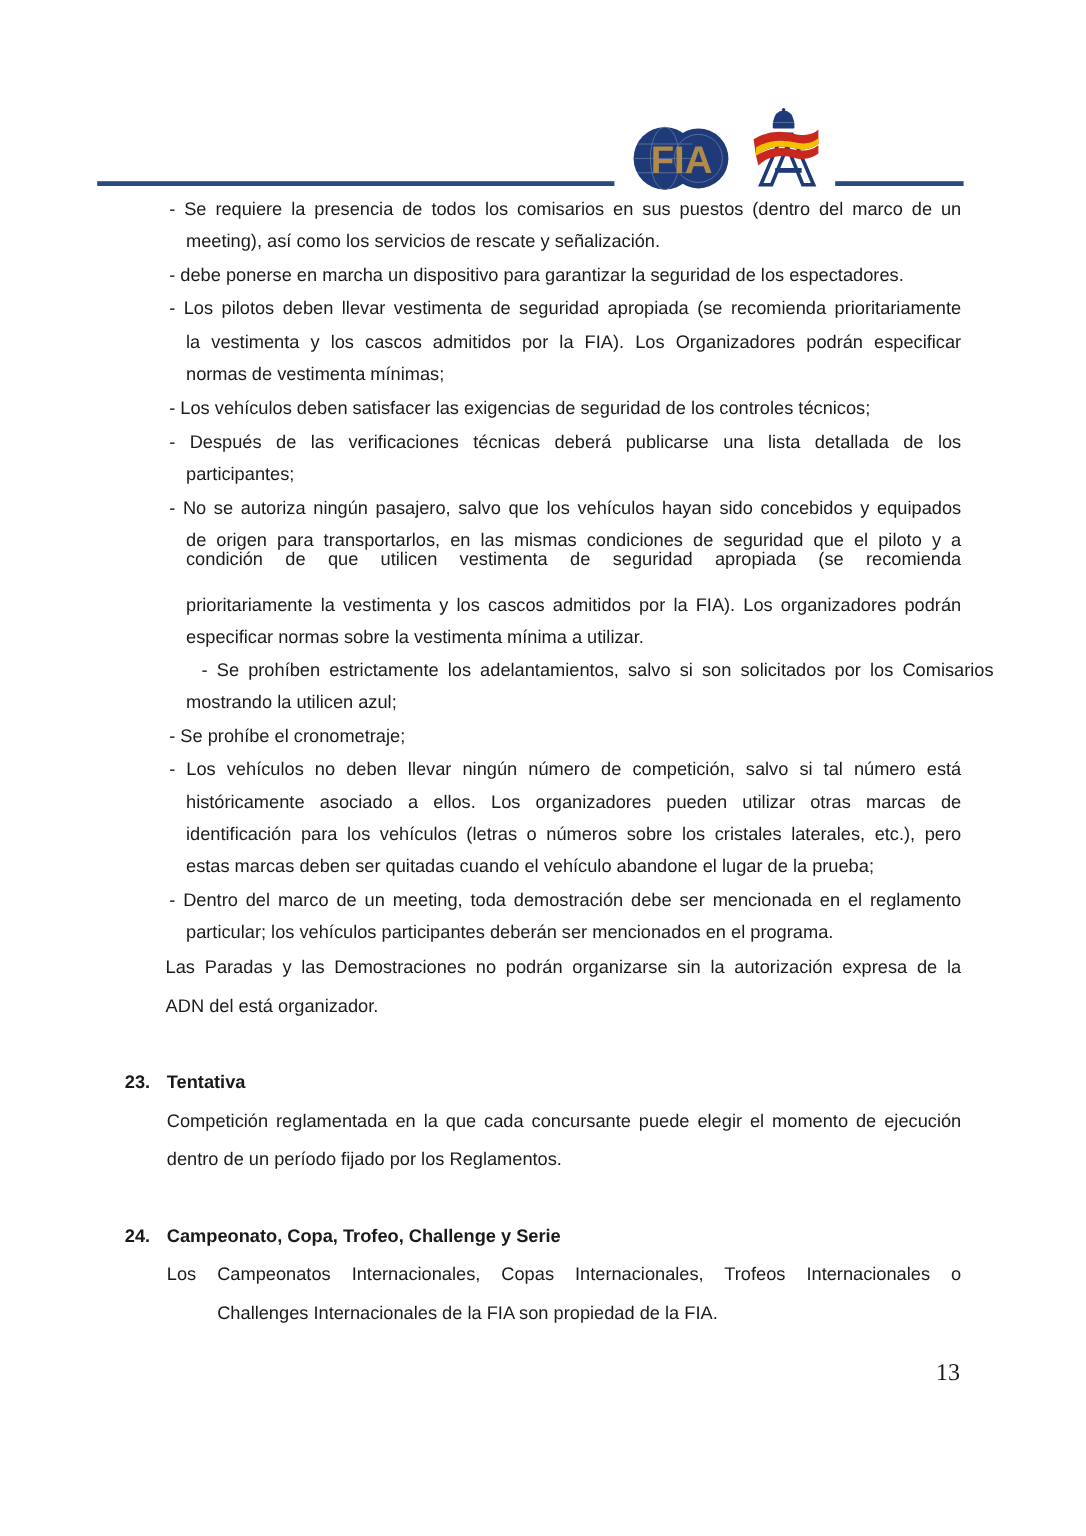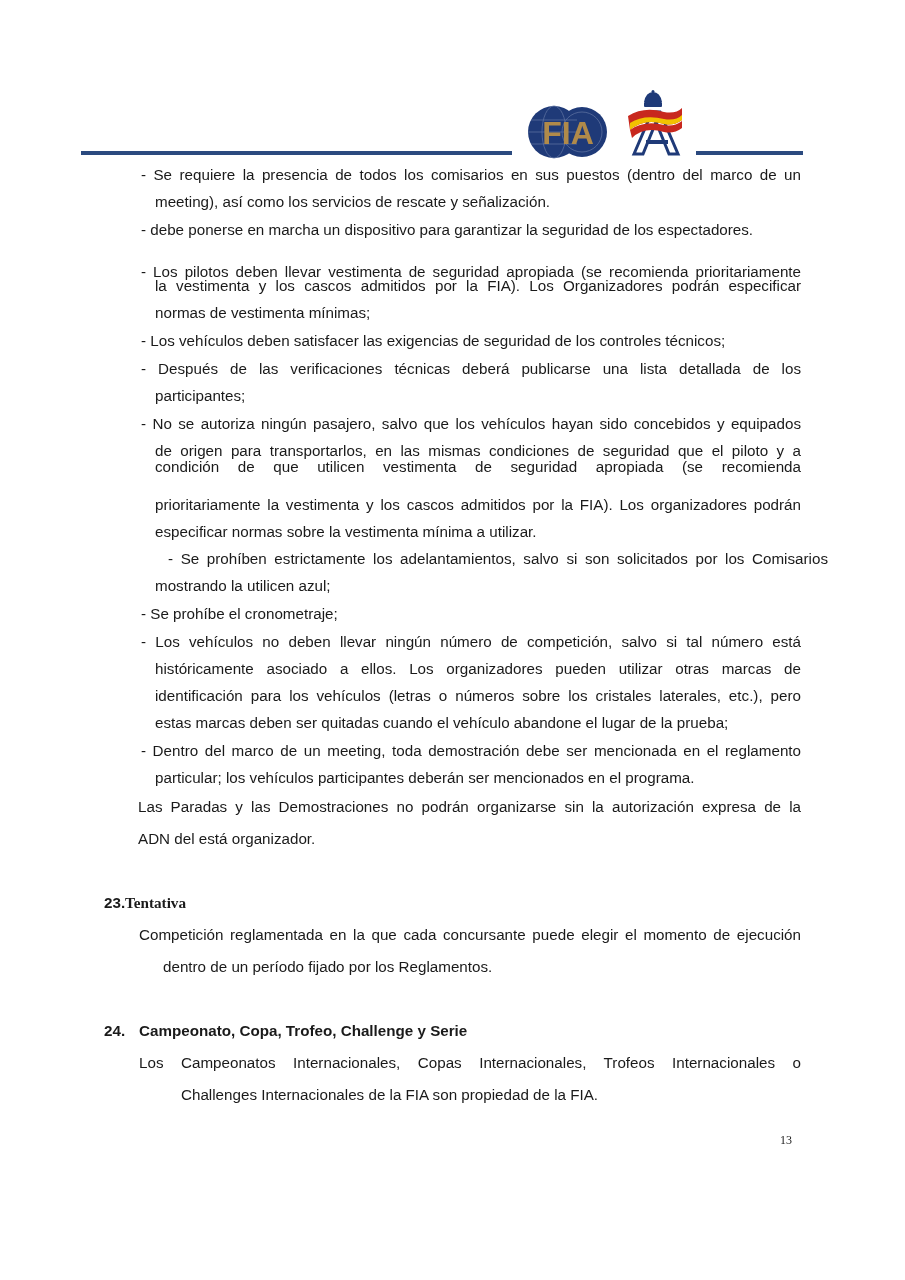--- a/index.html
+++ b/index.html
@@ -10,21 +10,21 @@
   .rule-left { left: 81px; width: 431px; }
   .rule-right { left: 696px; width: 107px; }
   .logo-fia { position: absolute; left: 527px; top: 104px; width: 82px; height: 56px; }
   .logo-rfea { position: absolute; left: 624px; top: 90px; width: 64px; height: 66px; }
 
   .content { position: absolute; left: 0; top: 0; width: 905px; }
   .line { position: absolute; font-size: 15.2px; line-height: 18px; white-space: nowrap; }
   .justify { text-align: justify; text-align-last: justify; white-space: normal; }
   .bold { font-weight: bold; }
   .page-num { position: absolute; left: 780px; top: 1133px; font-family: "Liberation Serif", serif;
-              font-size: 12px; color: #1a1a1a; }
+              font-size: 20px; color: #1a1a1a; }
 </style>
 </head>
 <body>
 
 <div class="header">
   <div class="rule rule-left"></div>
   <div class="rule rule-right"></div>
 
   <svg class="logo-fia" viewBox="0 0 82 56">
     <circle cx="27" cy="28" r="26" fill="#1f3a78"></circle>
@@ -52,21 +52,21 @@
     <path d="M6 40 Q20 30 40 35 Q50 37 58 31 L58 38 Q50 44 40 42 Q20 36 8 48 Z" fill="#c8281e"></path>
   </svg>
 </div>
 
 <div class="content">
 
   <div id="lines">
       <div class="line justify" style="left: 141px; top: 166px; width: 660px;">-  Se requiere la presencia de todos los comisarios en sus puestos (dentro del marco de un</div>
       <div class="line" style="left: 155px; top: 193px;">meeting), así como los servicios de rescate y señalización.</div>
       <div class="line" style="left: 141px; top: 221px;">- debe ponerse en marcha un dispositivo para garantizar la seguridad de los espectadores.</div>
-      <div class="line justify" style="left: 141px; top: 249px; width: 660px; margin-top: 14px;">-  Los pilotos deben llevar vestimenta de seguridad apropiada (se recomienda prioritariamente</div>
+      <div class="line justify" style="left: 141px; top: 249px; width: 660px;">-  Los pilotos deben llevar vestimenta de seguridad apropiada (se recomienda prioritariamente</div>
       <div class="line justify" style="left: 155px; top: 277px; width: 646px;">la vestimenta y los  cascos admitidos por la FIA). Los Organizadores podrán especificar</div>
       <div class="line" style="left: 155px; top: 304px;">normas de vestimenta mínimas;</div>
       <div class="line" style="left: 141px; top: 332px; text-align: right;">-  Los vehículos deben satisfacer las exigencias de seguridad de los controles técnicos;</div>
       <div class="line justify" style="left: 141px; top: 360px; width: 660px;">-  Después de las verificaciones técnicas deberá publicarse una lista detallada de los</div>
       <div class="line" style="left: 155px; top: 387px;">participantes;</div>
       <div class="line justify" style="left: 141px; top: 415px; width: 660px;">-  No se autoriza ningún pasajero, salvo que los vehículos hayan sido concebidos y equipados</div>
       <div class="line justify" style="left: 155px; top: 442px; width: 646px;">de origen para transportarlos, en las mismas condiciones de seguridad que el piloto y a</div>
       <div class="line justify" style="left: 155px; top: 458px; width: 646px;">condición de que utilicen vestimenta de seguridad apropiada (se recomienda</div>
       <div class="line justify" style="left: 155px; top: 496px; width: 646px;">prioritariamente la vestimenta y los  cascos admitidos por la FIA). Los organizadores podrán</div>
       <div class="line" style="left: 155px; top: 523px;">especificar normas sobre la vestimenta mínima a utilizar.</div>
@@ -78,23 +78,23 @@
       <div class="line justify" style="left: 155px; top: 687px; width: 646px;">identificación para los vehículos (letras o números sobre los cristales laterales, etc.), pero</div>
       <div class="line" style="left: 155px; top: 714px;">estas marcas deben ser quitadas cuando el vehículo abandone el lugar de la prueba;</div>
       <div class="line justify" style="left: 141px; top: 742px; width: 660px;">-  Dentro del marco de un meeting, toda demostración debe ser mencionada en el reglamento</div>
       <div class="line" style="left: 155px; top: 769px;">particular; los vehículos participantes deberán ser mencionados en el programa.</div>
       <div class="line justify" style="left: 138px; top: 798px; width: 663px;">Las Paradas y las Demostraciones no podrán organizarse sin la autorización expresa de la</div>
       <div class="line" style="left: 138px; top: 830px;">ADN del está organizador.</div>
     </div>
 
   <div id="sections">
       <div class="line bold" style="left: 104px; top: 894px;">23.</div>
-      <div class="line bold" style="left: 125px; top: 894px; font-family: Liberation Serif, serif;">Tentativa</div>
+      <div class="line bold" style="left: 139px; top: 894px;">Tentativa</div>
       <div class="line justify" style="left: 139px; top: 926px; width: 662px;">Competición reglamentada en la que cada concursante puede elegir el momento de ejecución</div>
-      <div class="line" style="left: 139px; top: 958px; margin-left: 24px;">dentro de un período fijado por los Reglamentos.</div>
+      <div class="line" style="left: 139px; top: 958px;">dentro de un período fijado por los Reglamentos.</div>
       <div class="line bold" style="left: 104px; top: 1022px;">24.</div>
       <div class="line bold" style="left: 139px; top: 1022px;">Campeonato, Copa, Trofeo, Challenge y Serie</div>
       <div class="line justify" style="left: 139px; top: 1054px; width: 662px;">Los Campeonatos Internacionales, Copas Internacionales, Trofeos Internacionales o</div>
       <div class="line" style="left: 139px; top: 1086px; margin-left: 42px;">Challenges Internacionales de la FIA son propiedad de la FIA.</div>
     </div>
 </div>
 
 <div class="page-num">13</div>
 
 </body></html>

